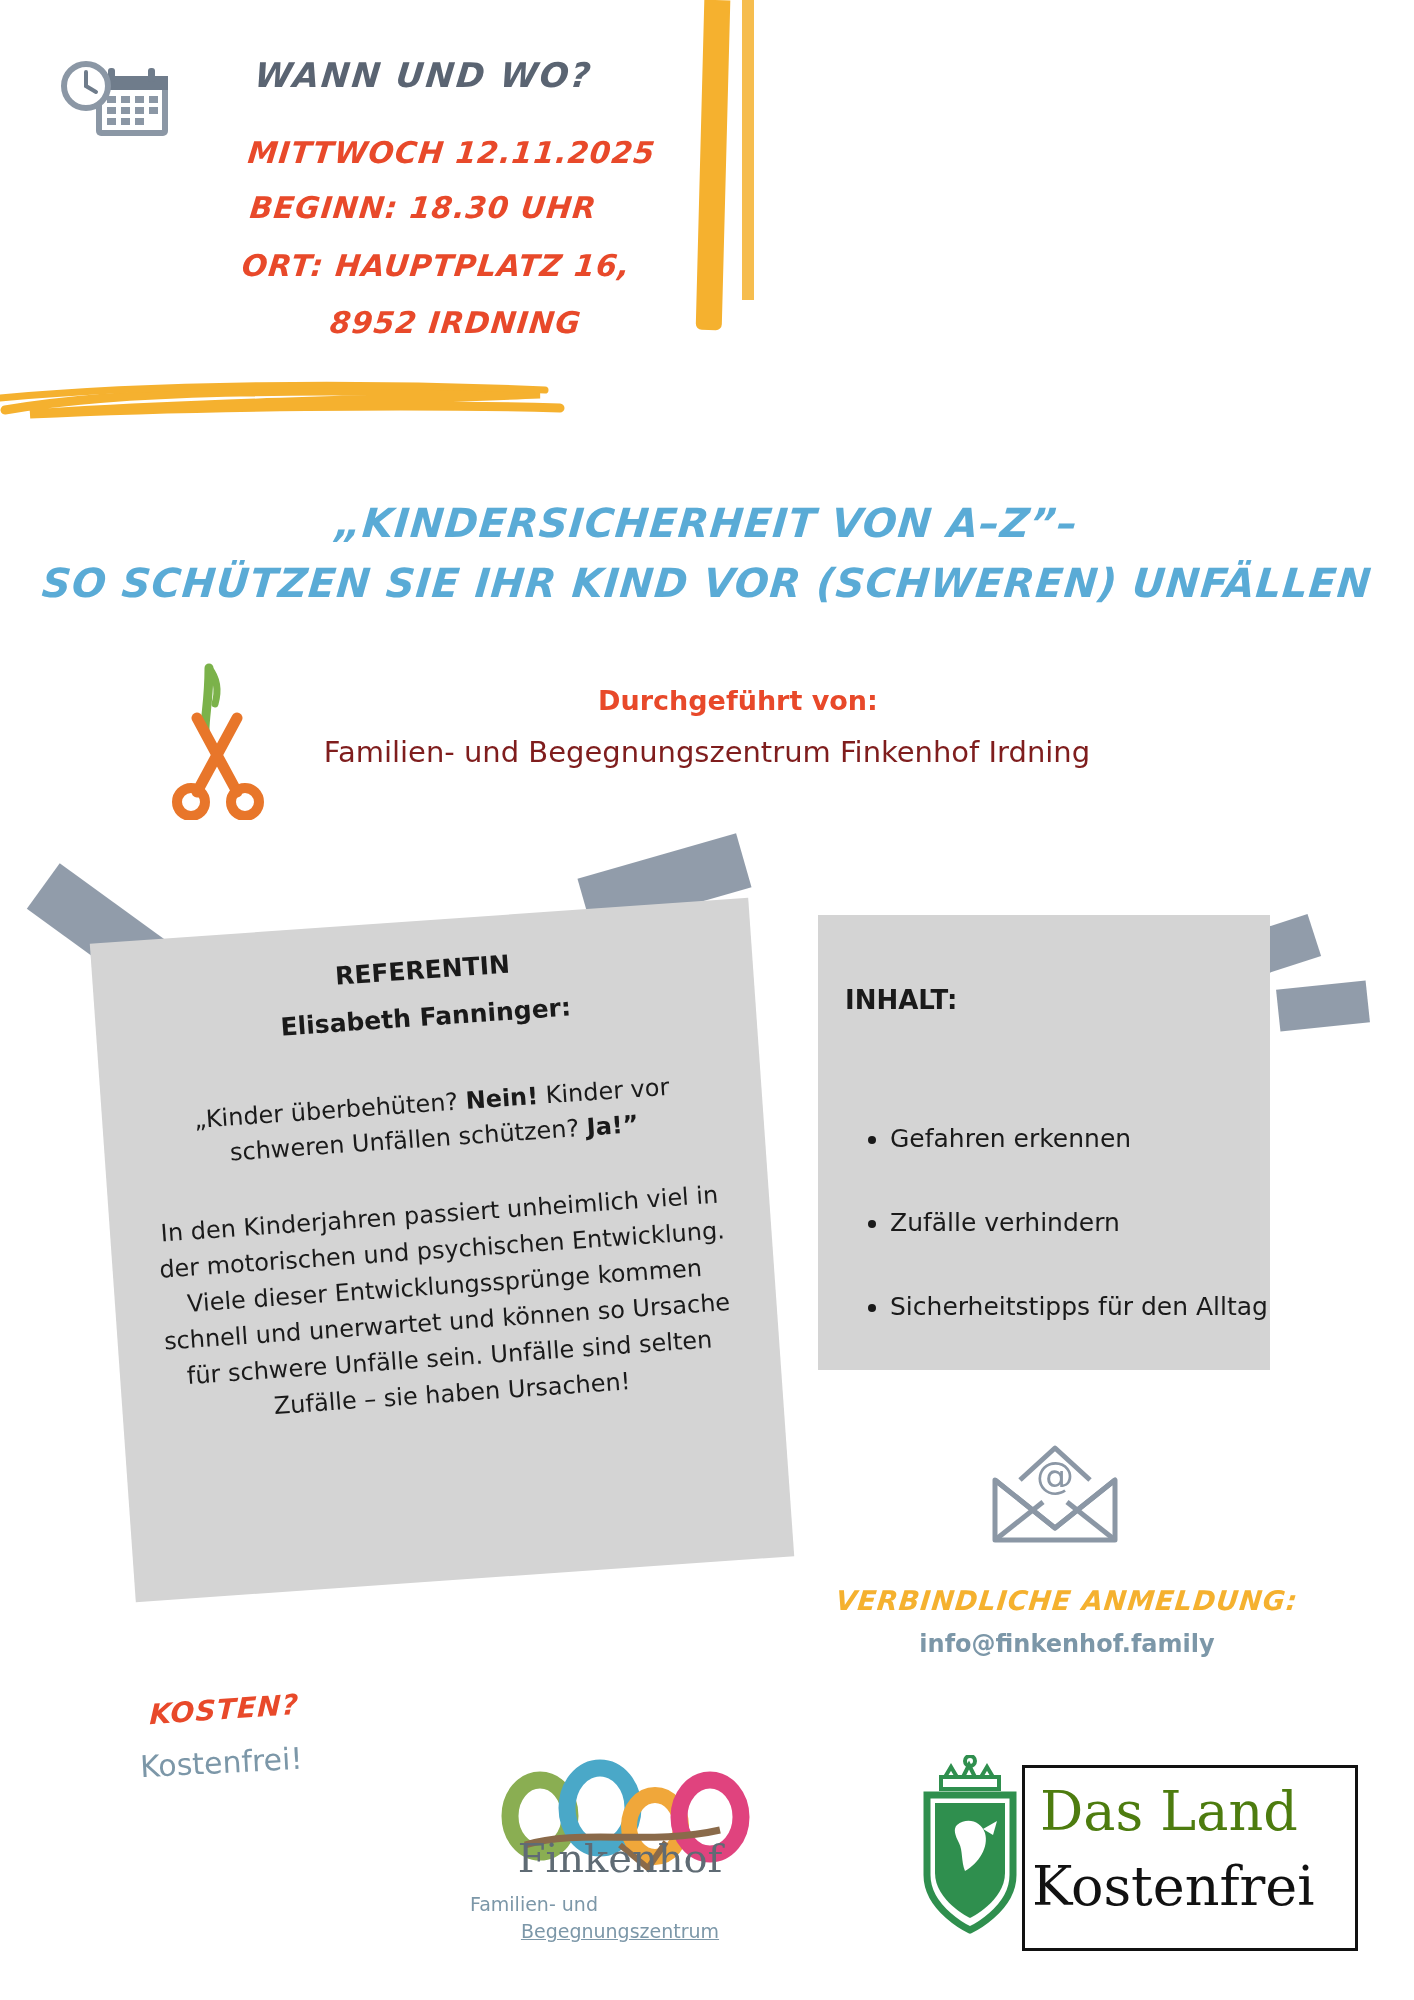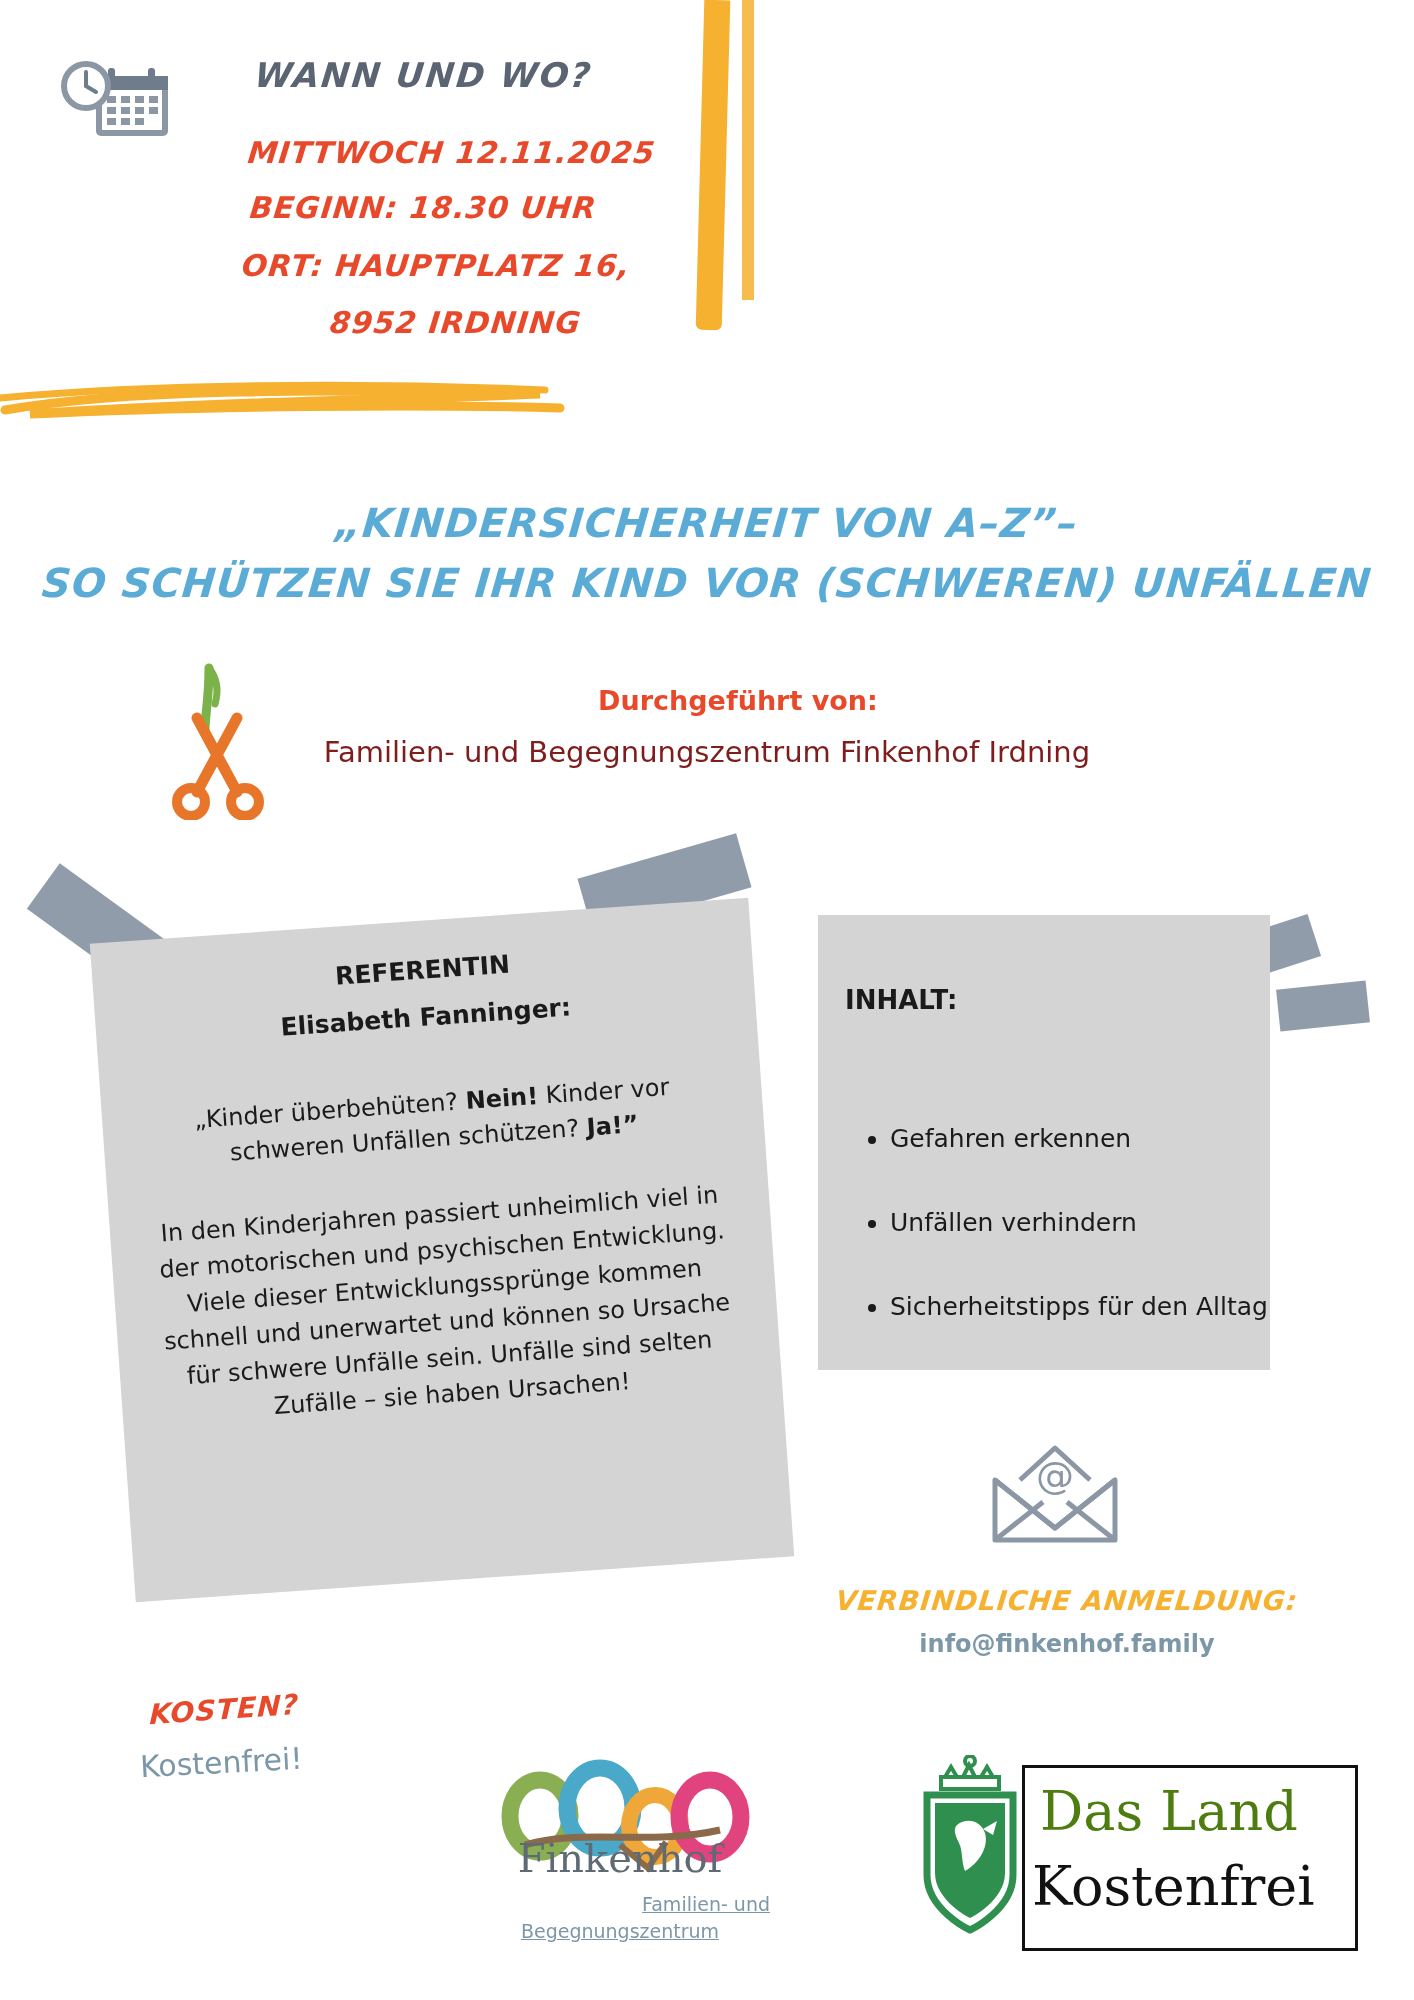--- a/index.html
+++ b/index.html
@@ -288,21 +288,21 @@
     top: 1835px;
     width: 300px;
     text-align: center;
     font-family: "DejaVu Serif", serif;
     font-size: 40px;
     color: #5f6b74;
   }
   #fink-sub1 {
     position: absolute;
     left: 470px; top: 1893px; width: 300px;
-    text-align: right; font-size: 19px; color: #7c97a8; text-decoration: underline;
+    text-align: left; font-size: 19px; color: #7c97a8;
   }
   #fink-sub2 {
     position: absolute;
     left: 470px; top: 1920px; width: 300px;
     text-align: center; font-size: 19px; color: #7c97a8; text-decoration: underline;
   }
 
   
   #land-box {
     position: absolute;
@@ -413,21 +413,21 @@
     <b>Nein!</b><span> Kinder vor schweren Unfällen schützen?</span>
     <b>Ja!”</b>
   </div>
   <div class="ref-body">In den Kinderjahren passiert unheimlich viel in der motorischen und psychischen Entwicklung. Viele dieser Entwicklungssprünge kommen schnell und unerwartet und können so Ursache für schwere Unfälle sein. Unfälle sind selten Zufälle – sie haben Ursachen!</div>
 </div>
 
 <div id="inhalt-card"></div>
 <div id="inhalt-title">INHALT:</div>
 <ul id="inhalt-list">
   <li>Gefahren erkennen</li>
-  <li>Unfällen verhindern</li>
+  <li>Zufälle verhindern</li>
   <li>Sicherheitstipps für den Alltag</li>
 </ul>
 
 <svg id="mail-icon" width="140" height="110" viewBox="0 0 140 110">
   <path d="M10 40 L70 88 L130 40 L130 100 L10 100 Z" fill="none" stroke="#8b97a5" stroke-width="5" stroke-linejoin="round"></path>
   <path d="M10 40 L70 88 L130 40" fill="none" stroke="#8b97a5" stroke-width="5" stroke-linejoin="round"></path>
   <path d="M10 100 L58 62" stroke="#8b97a5" stroke-width="5" fill="none"></path>
   <path d="M130 100 L82 62" stroke="#8b97a5" stroke-width="5" fill="none"></path>
   <path d="M35 40 L70 8 L105 40" fill="none" stroke="#8b97a5" stroke-width="5" stroke-linejoin="round"></path>
   <text x="70" y="48" font-size="38" fill="#8b97a5" text-anchor="middle" font-family="DejaVu Sans, sans-serif">@</text>

